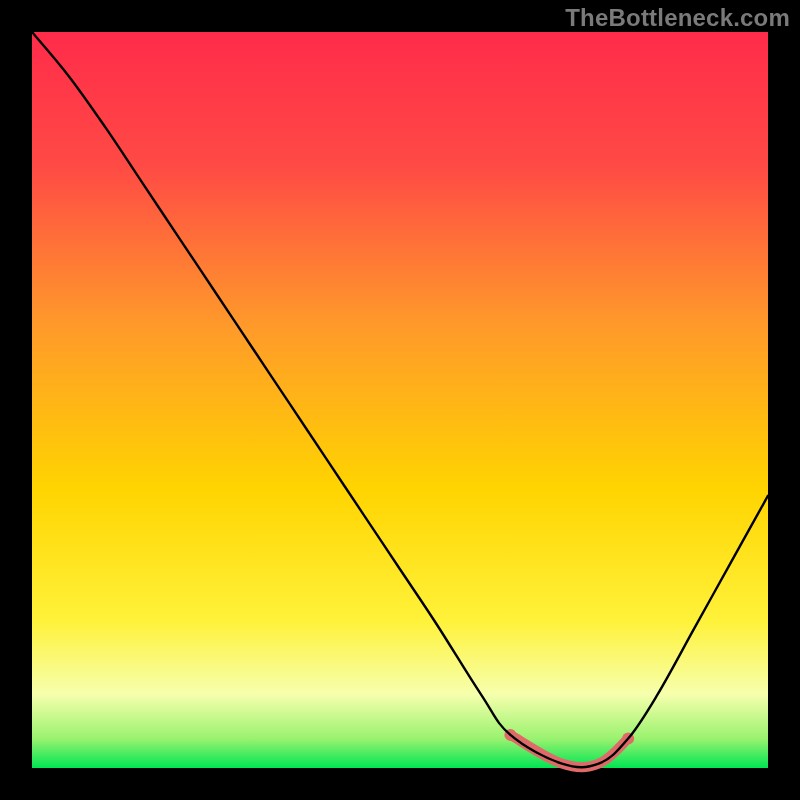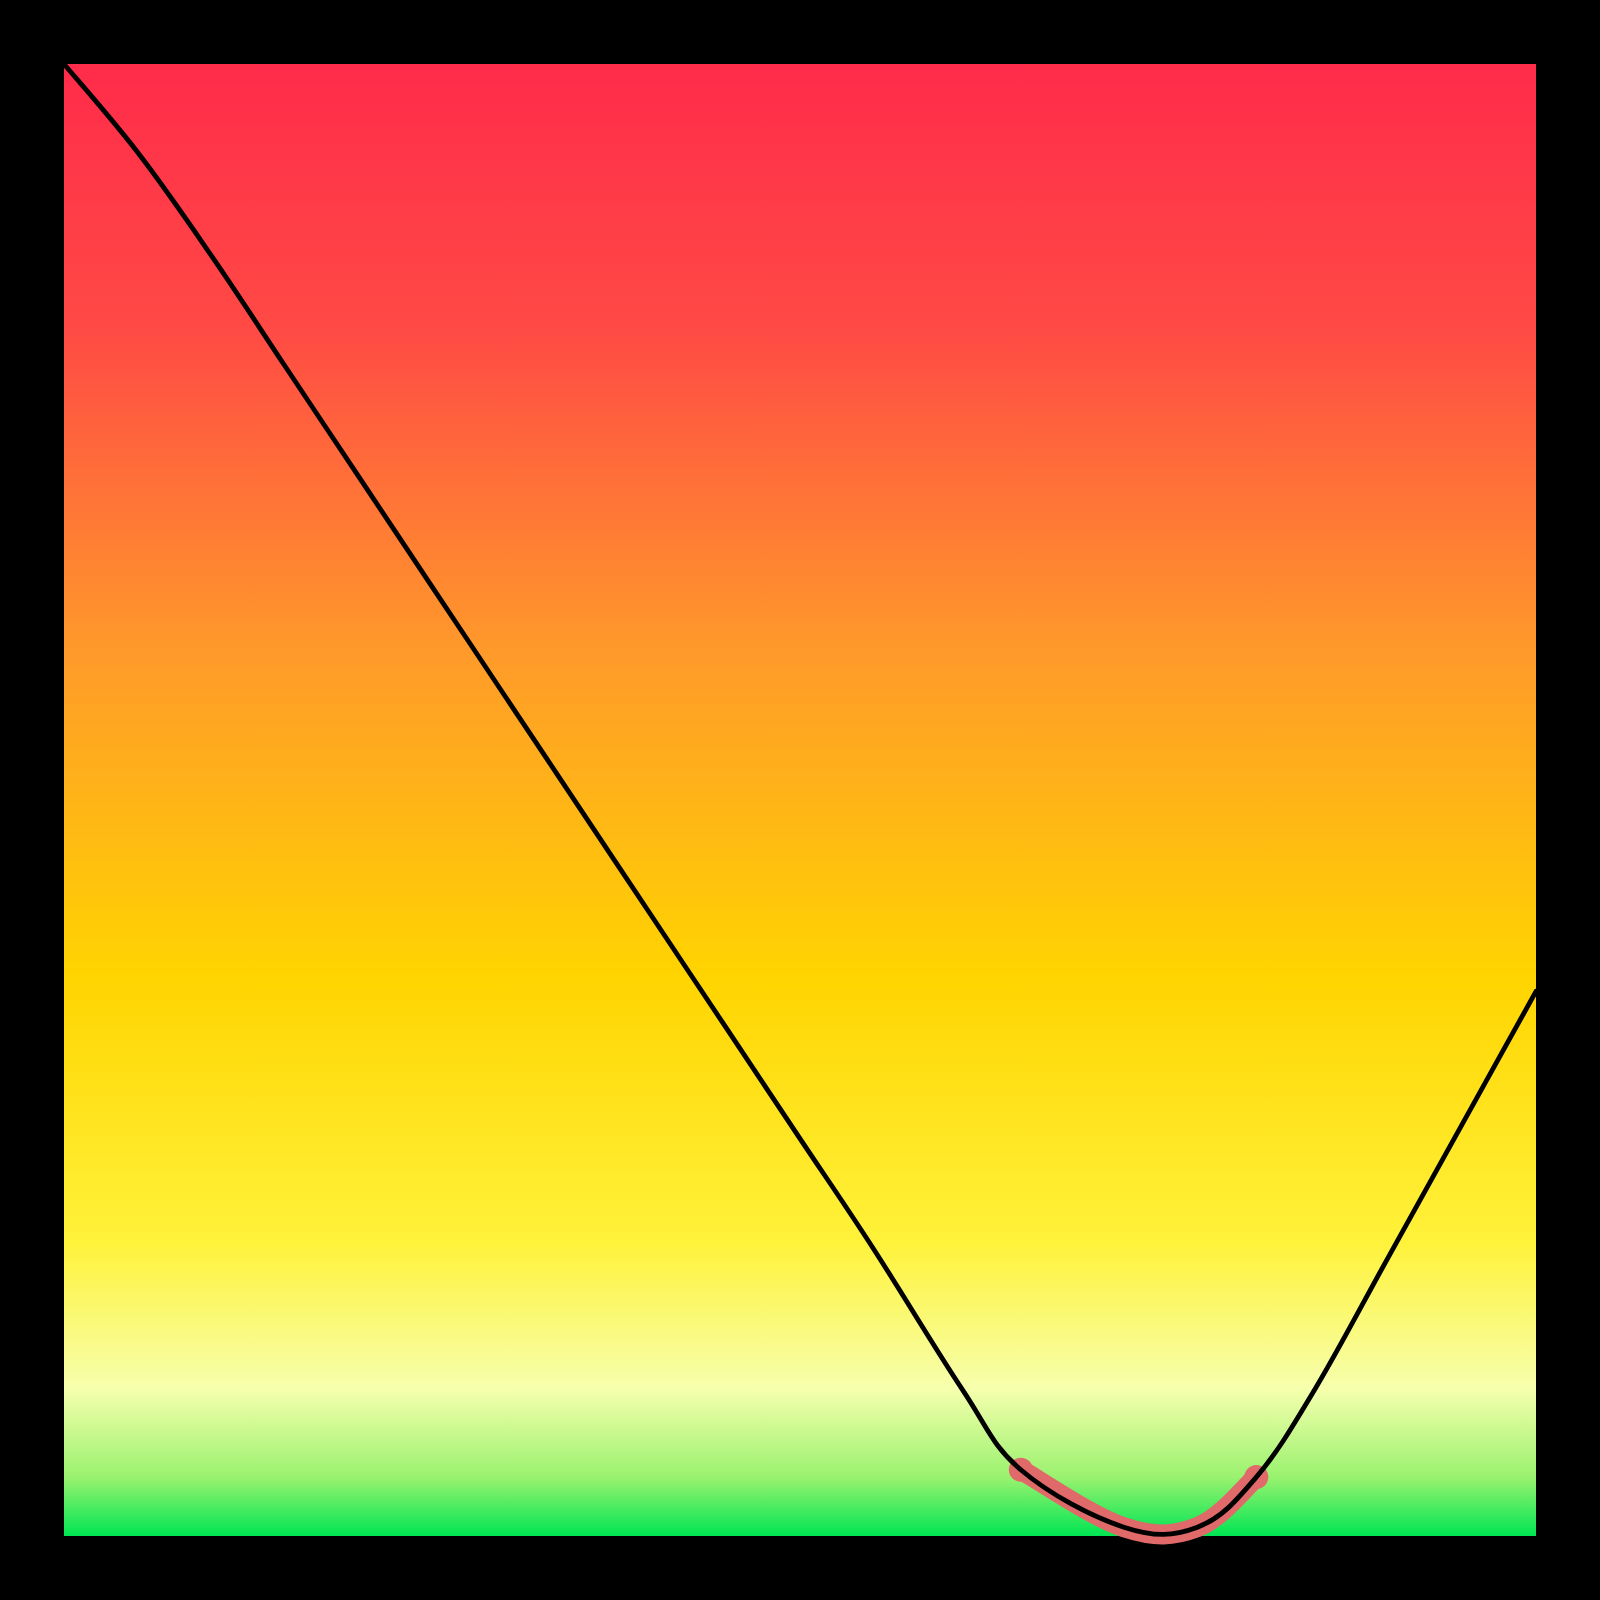--- a/index.html
+++ b/index.html
@@ -29,20 +29,21 @@
   svg {
     position: absolute;
     top: 0;
     left: 0;
   }
 </style>
 </head>
 <body>
 
 <div class="container">
+  <div class="watermark">TheBottleneck.com</div>
   <svg id="chart-svg" width="800" height="800" viewBox="0 0 800 800">
       <defs>
         <linearGradient id="bg-grad" x1="0" y1="0" x2="0" y2="1">
           <stop offset="0%" stop-color="#ff2b4a"></stop>
           <stop offset="18%" stop-color="#ff4a45"></stop>
           <stop offset="40%" stop-color="#ff9a2a"></stop>
           <stop offset="62%" stop-color="#ffd400"></stop>
           <stop offset="80%" stop-color="#fff23a"></stop>
           <stop offset="90%" stop-color="#f6ffad"></stop>
           <stop offset="96%" stop-color="#9af26f"></stop>

